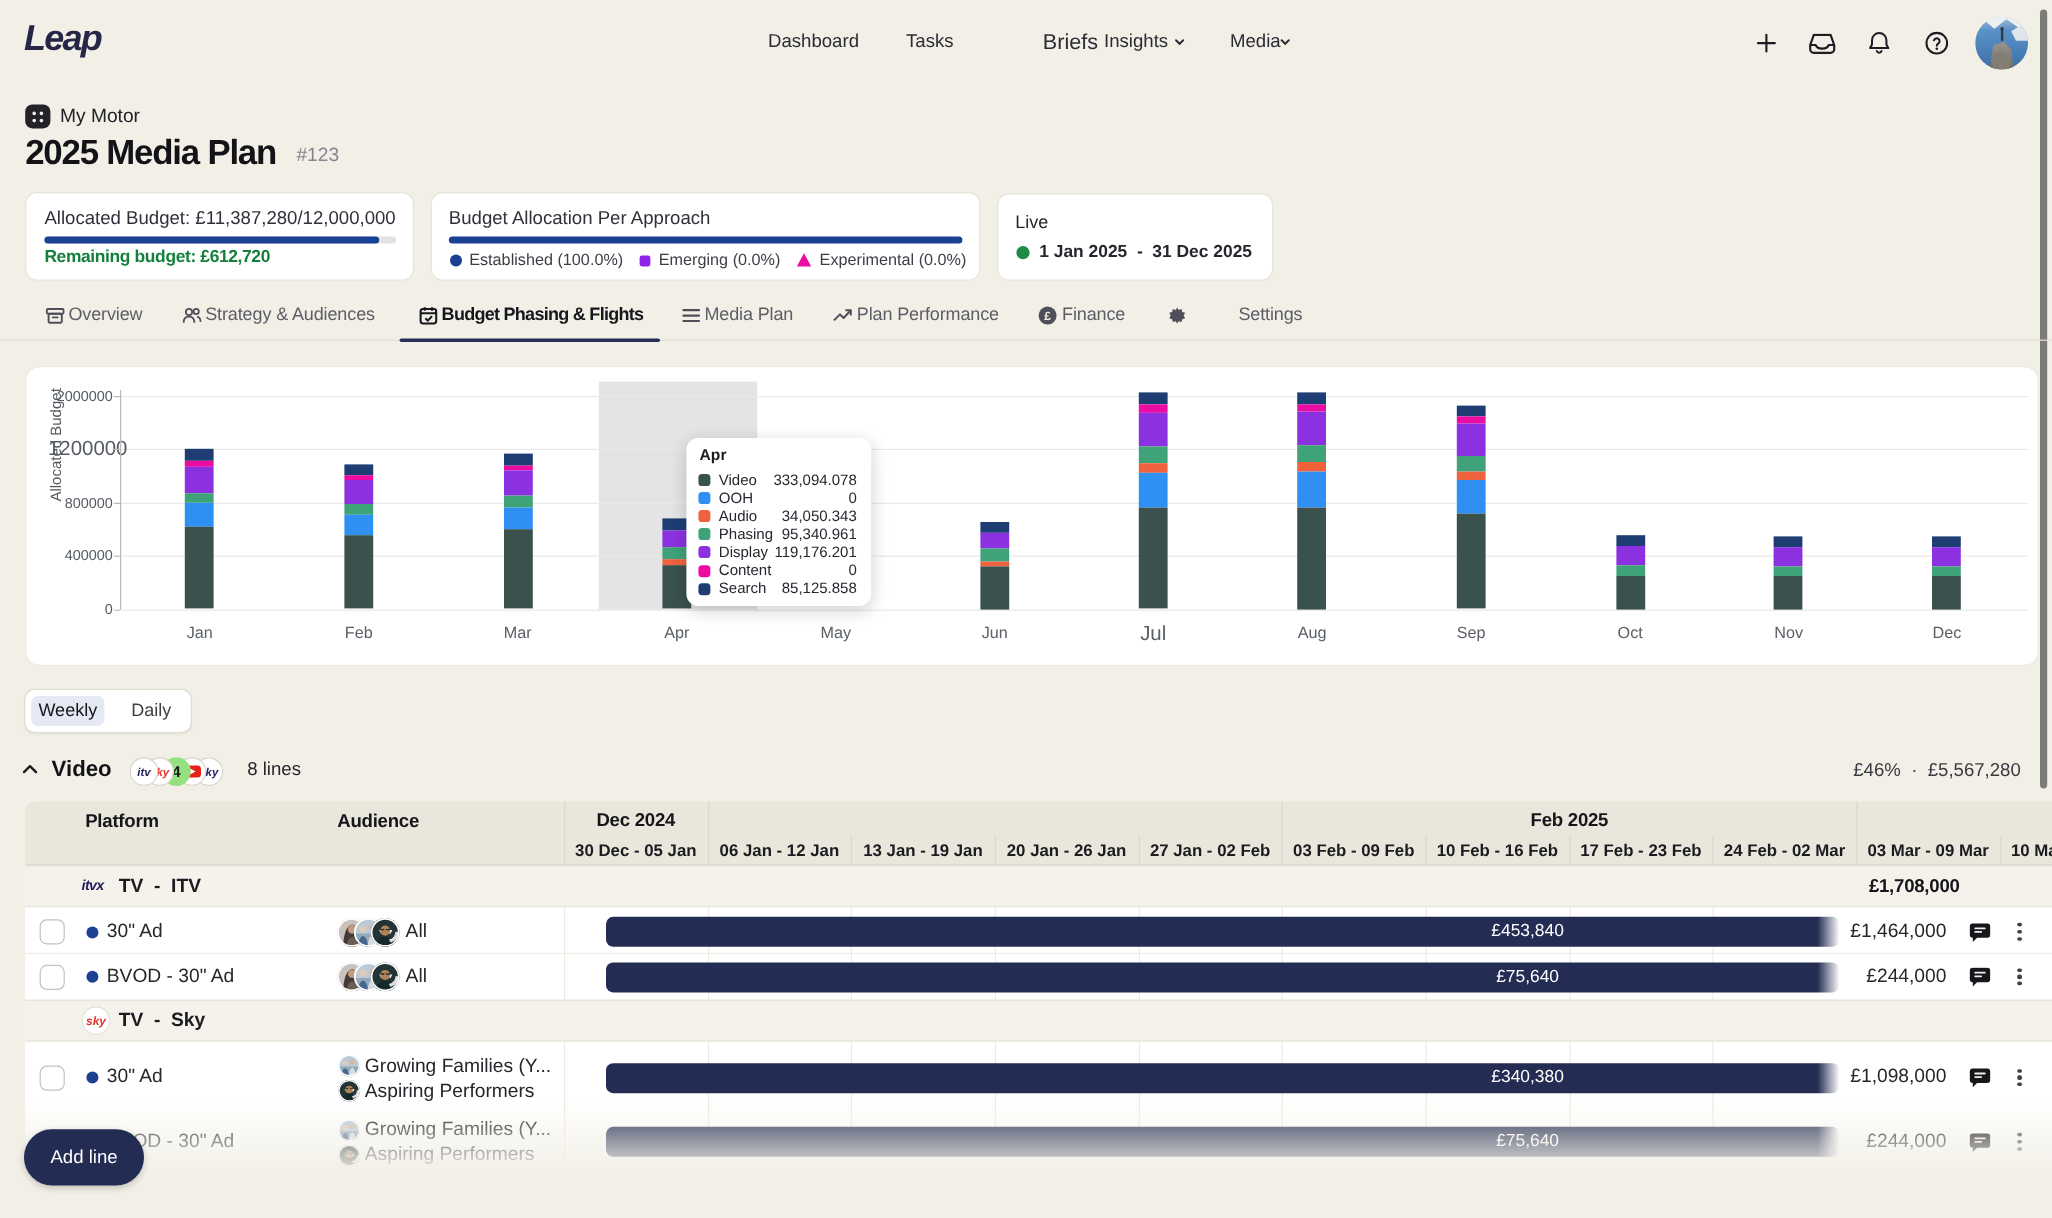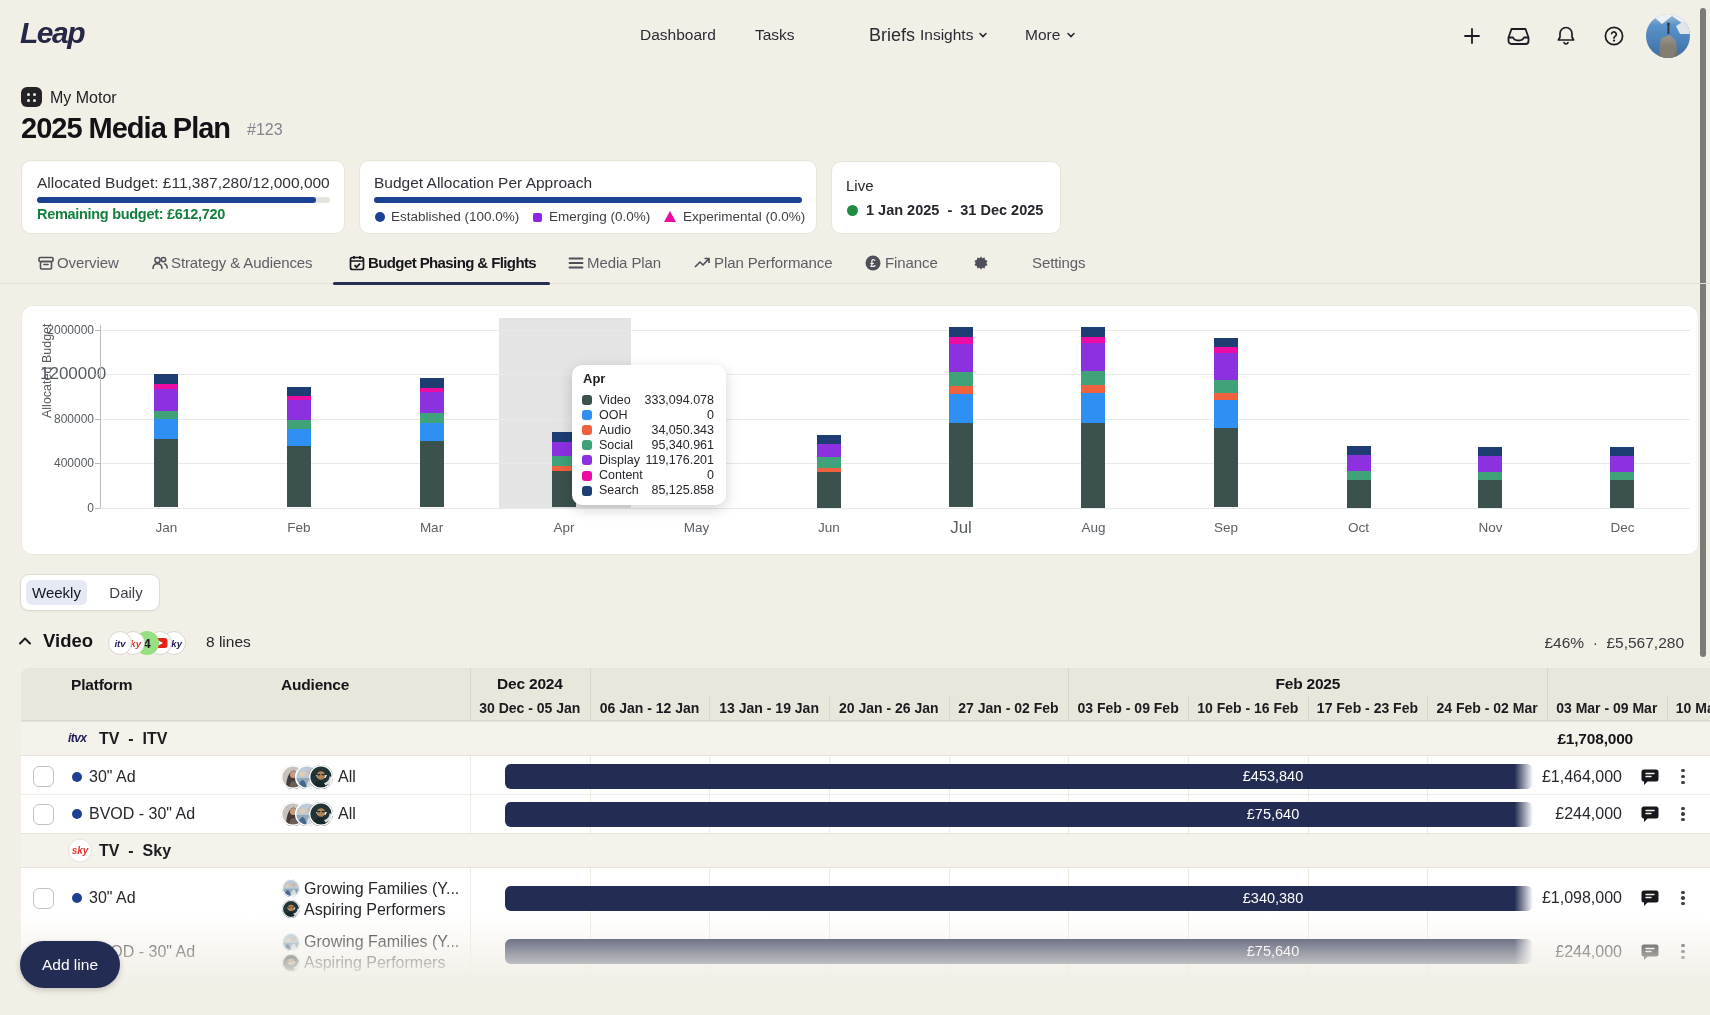--- a/index.html
+++ b/index.html
@@ -8,21 +8,21 @@
 .abs { position:absolute; }
 .txt { position:absolute; white-space:nowrap; }
 </style></head><body>
 <div id="page">
 
 <div class="txt" style="left:20px;top:18px;height:30px;line-height:30px;font-size:30px;color:#262647;font-weight:800;font-style:italic;letter-spacing:-1.5px;">Leap</div>
 <div class="txt" style="left:640px;top:26px;height:18px;line-height:18px;font-size:15.5px;color:#2B2B33;font-weight:400;">Dashboard</div>
 <div class="txt" style="left:755px;top:26px;height:18px;line-height:18px;font-size:15.5px;color:#2B2B33;font-weight:400;">Tasks</div>
 <div class="txt" style="left:837px;top:26px;height:18px;line-height:18px;font-size:18px;color:#2B2B33;font-weight:400;margin-left:32px;">Briefs</div>
 <div class="txt" style="left:920px;top:26px;height:18px;line-height:18px;font-size:15.5px;color:#2B2B33;font-weight:400;">Insights</div>
-<div class="txt" style="left:1025px;top:26px;height:18px;line-height:18px;font-size:15.5px;color:#2B2B33;font-weight:400;">More</div>
+<div class="txt" style="left:1025px;top:26px;height:18px;line-height:18px;font-size:15.5px;color:#2B2B33;font-weight:400;">Media</div>
 <svg class="abs" style="left:978px;top:31px" width="10" height="8" viewBox="0 0 10 8">
       <path d="M2 2.5 L5 5.5 L8 2.5" fill="none" stroke="#2B2B33" stroke-width="1.6" stroke-linecap="round"></path>
     </svg>
 <svg class="abs" style="left:1066px;top:31px" width="10" height="8" viewBox="0 0 10 8">
       <path d="M2 2.5 L5 5.5 L8 2.5" fill="none" stroke="#2B2B33" stroke-width="1.6" stroke-linecap="round"></path>
     </svg>
 <svg class="abs" style="left:1464px;top:28px" width="16" height="16" viewBox="0 0 16 16">
       <path d="M8 1 V15 M1 8 H15" stroke="#1C1C22" stroke-width="1.8" stroke-linecap="round"></path>
     </svg>
 <svg class="abs" style="left:1507px;top:28px" width="23" height="17" viewBox="0 0 23 17">
@@ -227,21 +227,21 @@
 <div class="abs" style="left:581.5px;top:395.0px;width:10px;height:10px;background:#3A514E;border-radius:3px;"></div>
 <div class="txt" style="left:599px;top:393.5px;height:13px;line-height:13px;font-size:12.5px;color:#26262E;font-weight:400;">Video</div>
 <div class="txt" style="left:599px;top:393.5px;height:13px;line-height:13px;font-size:12.5px;color:#26262E;font-weight:400;text-align:right;width:115px;">333,094.078</div>
 <div class="abs" style="left:581.5px;top:410.1px;width:10px;height:10px;background:#2E90F2;border-radius:3px;"></div>
 <div class="txt" style="left:599px;top:408.6px;height:13px;line-height:13px;font-size:12.5px;color:#26262E;font-weight:400;">OOH</div>
 <div class="txt" style="left:599px;top:408.6px;height:13px;line-height:13px;font-size:12.5px;color:#26262E;font-weight:400;text-align:right;width:115px;">0</div>
 <div class="abs" style="left:581.5px;top:425.20000000000005px;width:10px;height:10px;background:#F0613E;border-radius:3px;"></div>
 <div class="txt" style="left:599px;top:423.70000000000005px;height:13px;line-height:13px;font-size:12.5px;color:#26262E;font-weight:400;">Audio</div>
 <div class="txt" style="left:599px;top:423.70000000000005px;height:13px;line-height:13px;font-size:12.5px;color:#26262E;font-weight:400;text-align:right;width:115px;">34,050.343</div>
 <div class="abs" style="left:581.5px;top:440.30000000000007px;width:10px;height:10px;background:#3FA278;border-radius:3px;"></div>
-<div class="txt" style="left:599px;top:438.80000000000007px;height:13px;line-height:13px;font-size:12.5px;color:#26262E;font-weight:400;">Social</div>
+<div class="txt" style="left:599px;top:438.80000000000007px;height:13px;line-height:13px;font-size:12.5px;color:#26262E;font-weight:400;">Phasing</div>
 <div class="txt" style="left:599px;top:438.80000000000007px;height:13px;line-height:13px;font-size:12.5px;color:#26262E;font-weight:400;text-align:right;width:115px;">95,340.961</div>
 <div class="abs" style="left:581.5px;top:455.4000000000001px;width:10px;height:10px;background:#8C31E0;border-radius:3px;"></div>
 <div class="txt" style="left:599px;top:453.9000000000001px;height:13px;line-height:13px;font-size:12.5px;color:#26262E;font-weight:400;">Display</div>
 <div class="txt" style="left:599px;top:453.9000000000001px;height:13px;line-height:13px;font-size:12.5px;color:#26262E;font-weight:400;text-align:right;width:115px;">119,176.201</div>
 <div class="abs" style="left:581.5px;top:470.5000000000001px;width:10px;height:10px;background:#EC0CA4;border-radius:3px;"></div>
 <div class="txt" style="left:599px;top:469.0000000000001px;height:13px;line-height:13px;font-size:12.5px;color:#26262E;font-weight:400;">Content</div>
 <div class="txt" style="left:599px;top:469.0000000000001px;height:13px;line-height:13px;font-size:12.5px;color:#26262E;font-weight:400;text-align:right;width:115px;">0</div>
 <div class="abs" style="left:581.5px;top:485.60000000000014px;width:10px;height:10px;background:#1D3D73;border-radius:3px;"></div>
 <div class="txt" style="left:599px;top:484.10000000000014px;height:13px;line-height:13px;font-size:12.5px;color:#26262E;font-weight:400;">Search</div>
 <div class="txt" style="left:599px;top:484.10000000000014px;height:13px;line-height:13px;font-size:12.5px;color:#26262E;font-weight:400;text-align:right;width:115px;">85,125.858</div>

